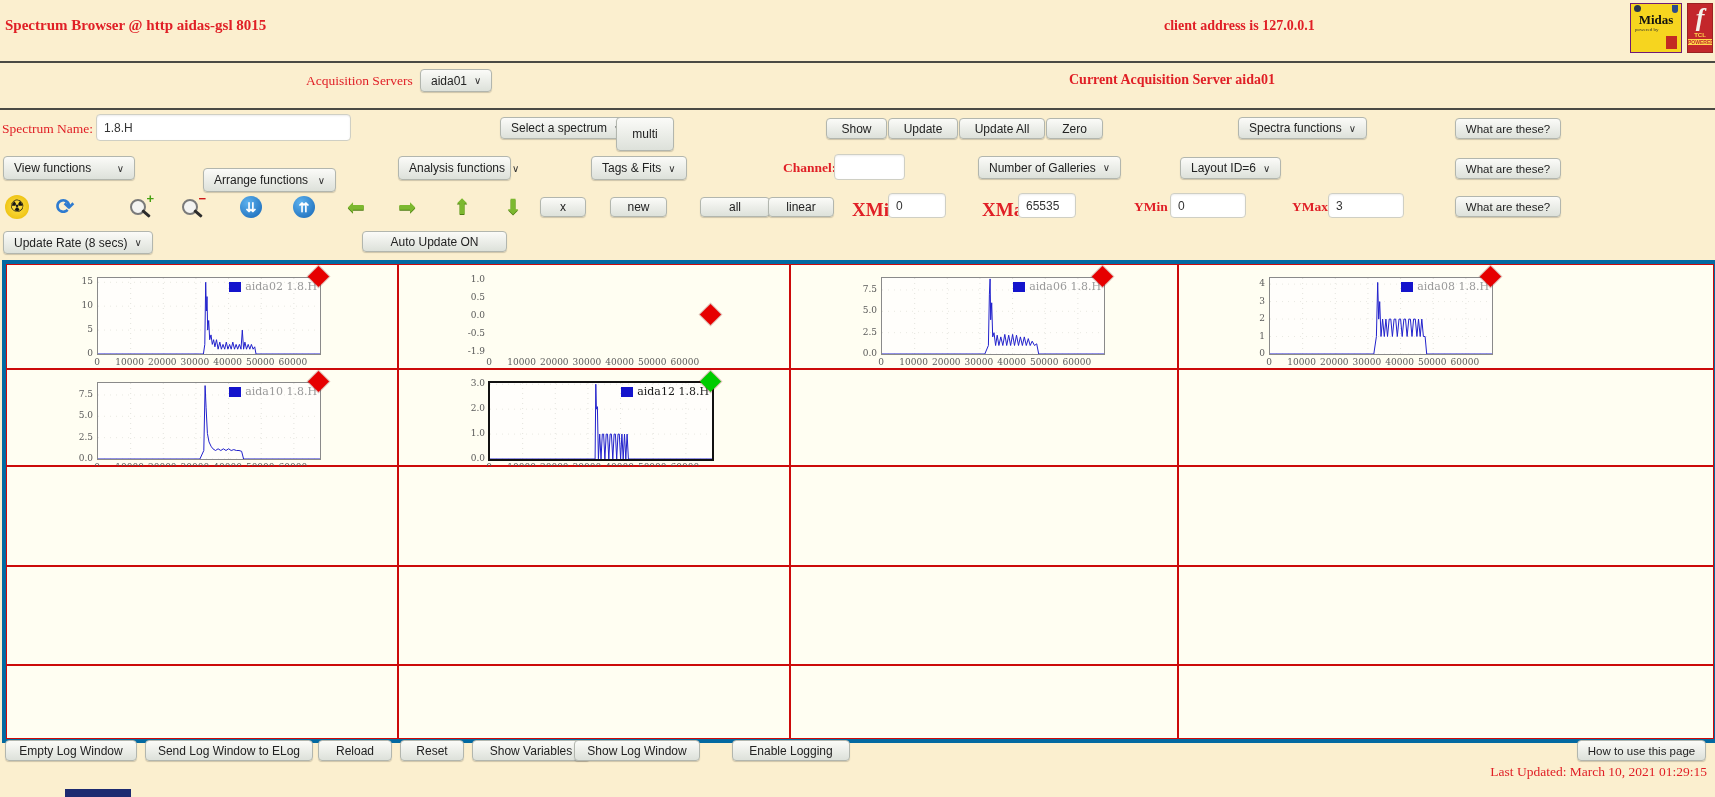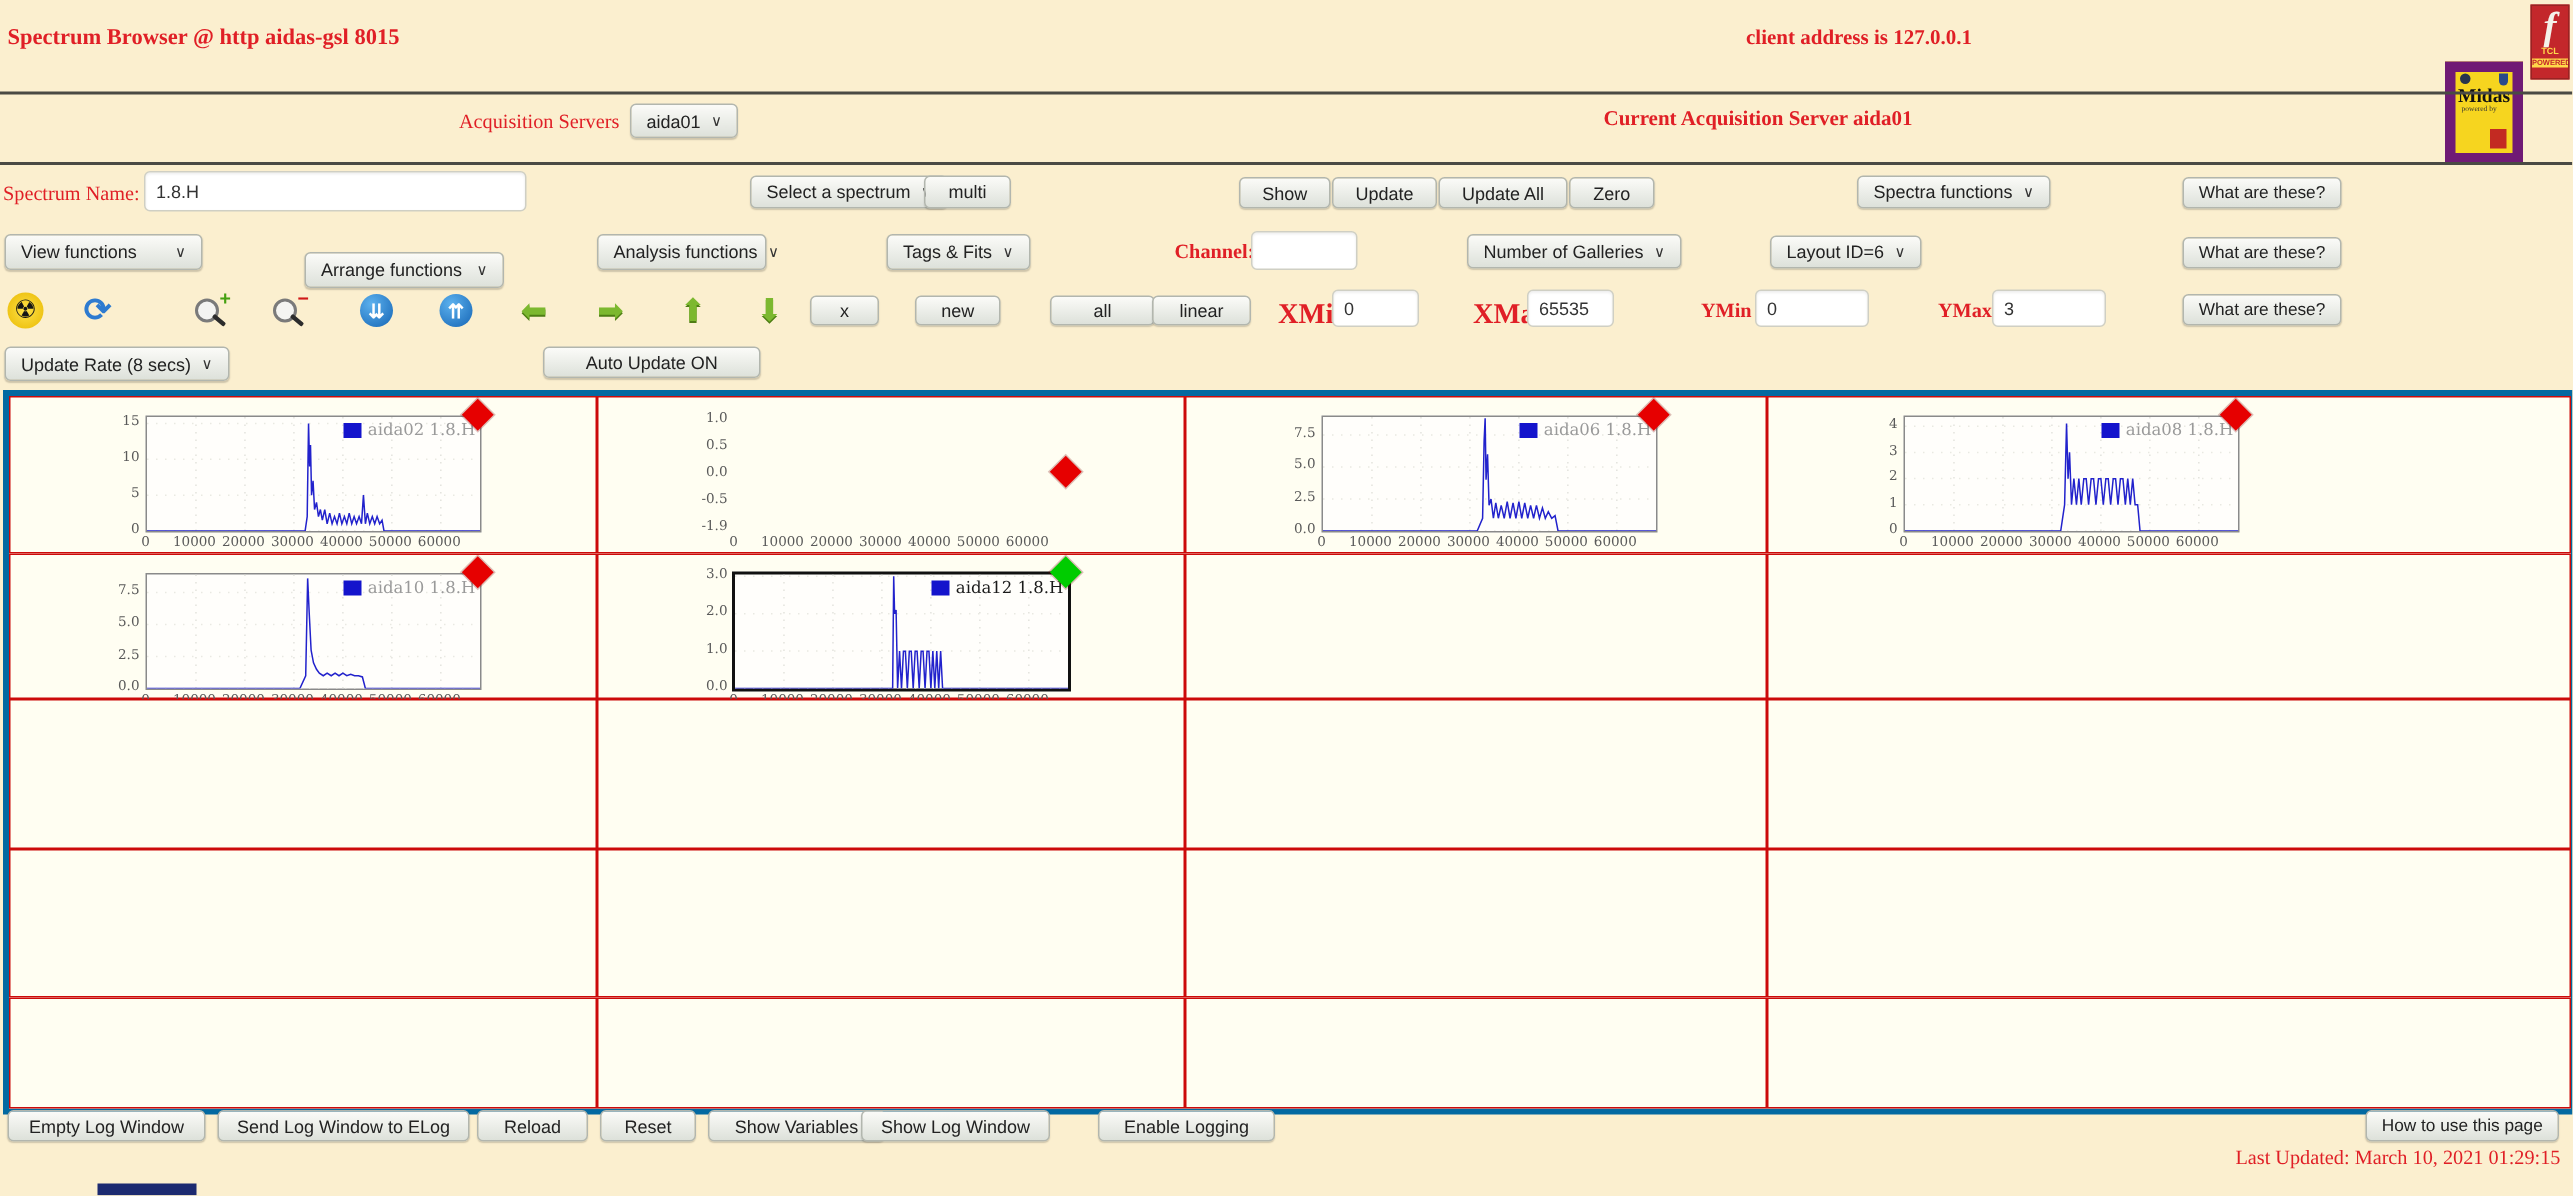--- a/index.html
+++ b/index.html
@@ -32,22 +32,22 @@
   .garrow{font-size:21px;color:#7cb82f;text-shadow:0 1px 0 #4e7d14;}
   .mag{position:relative;width:26px;height:26px;}
   .mag .lens{position:absolute;left:2px;top:5px;width:12px;height:12px;border:2px solid #7a7a7a;
              border-radius:50%;background:#f4f4f2;}
   .mag .handle{position:absolute;left:13px;top:18px;width:10px;height:3px;background:#2c2c2c;
                transform:rotate(40deg);border-radius:1px;}
   .mag .badge{position:absolute;right:0;top:-3px;font-weight:bold;font-size:13px;}
   .badge.plus{color:#45a010;}
   .badge.minus{color:#d01818;}
   
-  .midas-logo{position:absolute;left:1630px;top:3px;width:52px;height:68px;background:#f6d51f;
-              border:7px solid #701a75;box-sizing:border-box;cursor:pointer;font-family:"Liberation Serif",serif;margin-top:38px;}
+  .midas-logo{position:absolute;left:1630px;top:3px;width:52px;height:50px;background:#f6d51f;
+              border:1px solid #701a75;box-sizing:border-box;cursor:pointer;font-family:"Liberation Serif",serif;}
   .m-top{display:flex;justify-content:space-between;padding:1px 3px 0 3px;}
   .m-dot{width:7px;height:7px;border-radius:50%;background:#27354d;}
   .m-shield{width:6px;height:8px;background:#2a4a8b;border-radius:0 0 3px 3px;}
   .m-name{font-weight:bold;color:#111;font-size:13px;text-align:center;line-height:14px;}
   .m-sub{font-size:5px;color:#333;padding-left:4px;}
   .m-red{position:absolute;right:4px;bottom:3px;width:11px;height:13px;background:#c32a22;}
   .tcl-logo{position:absolute;left:1687px;top:3px;width:26px;height:50px;background:#c3272b;
             border:1px solid #922;box-sizing:border-box;cursor:pointer;overflow:hidden;}
   .tcl-f{font-family:"Liberation Serif",serif;font-style:italic;font-weight:bold;color:#f4f2ea;
          font-size:26px;text-align:center;line-height:28px;}
@@ -107,21 +107,21 @@
   <div class="red-serif bold" style="left:1069px;top:72px;font-size:14px">Current Acquisition Server aida01</div>
 
   <div class="hr" style="top:108px"></div>
 
   <div class="red-serif" style="left:2px;top:121px;font-size:13.5px">Spectrum Name:</div>
   <input class="inp" style="left: 96px; top: 114px; width: 255px; height: 27px;" value="1.8.H">
   <div class="btn dd" style="left:500px;top:117px;height:22px">
     <span>Select a spectrum</span>
     <span class="chev">∨</span>
   </div>
-  <div class="btn" style="left:616px;top:117px;width:58px;height:22px">multi</div>
+  <div class="btn" style="left:616px;top:117px;width:58px;height:34px">multi</div>
   <div class="btn" style="left:826px;top:118px;width:61px">Show</div>
   <div class="btn" style="left:888px;top:118px;width:70px">Update</div>
   <div class="btn" style="left:959px;top:118px;width:86px">Update All</div>
   <div class="btn" style="left:1046px;top:118px;width:57px">Zero</div>
   <div class="btn dd" style="left:1238px;top:117px;height:22px">
     <span>Spectra functions</span>
     <span class="chev">∨</span>
   </div>
   <div class="btn small" style="left:1455px;top:118px;width:106px">What are these?</div>
 

